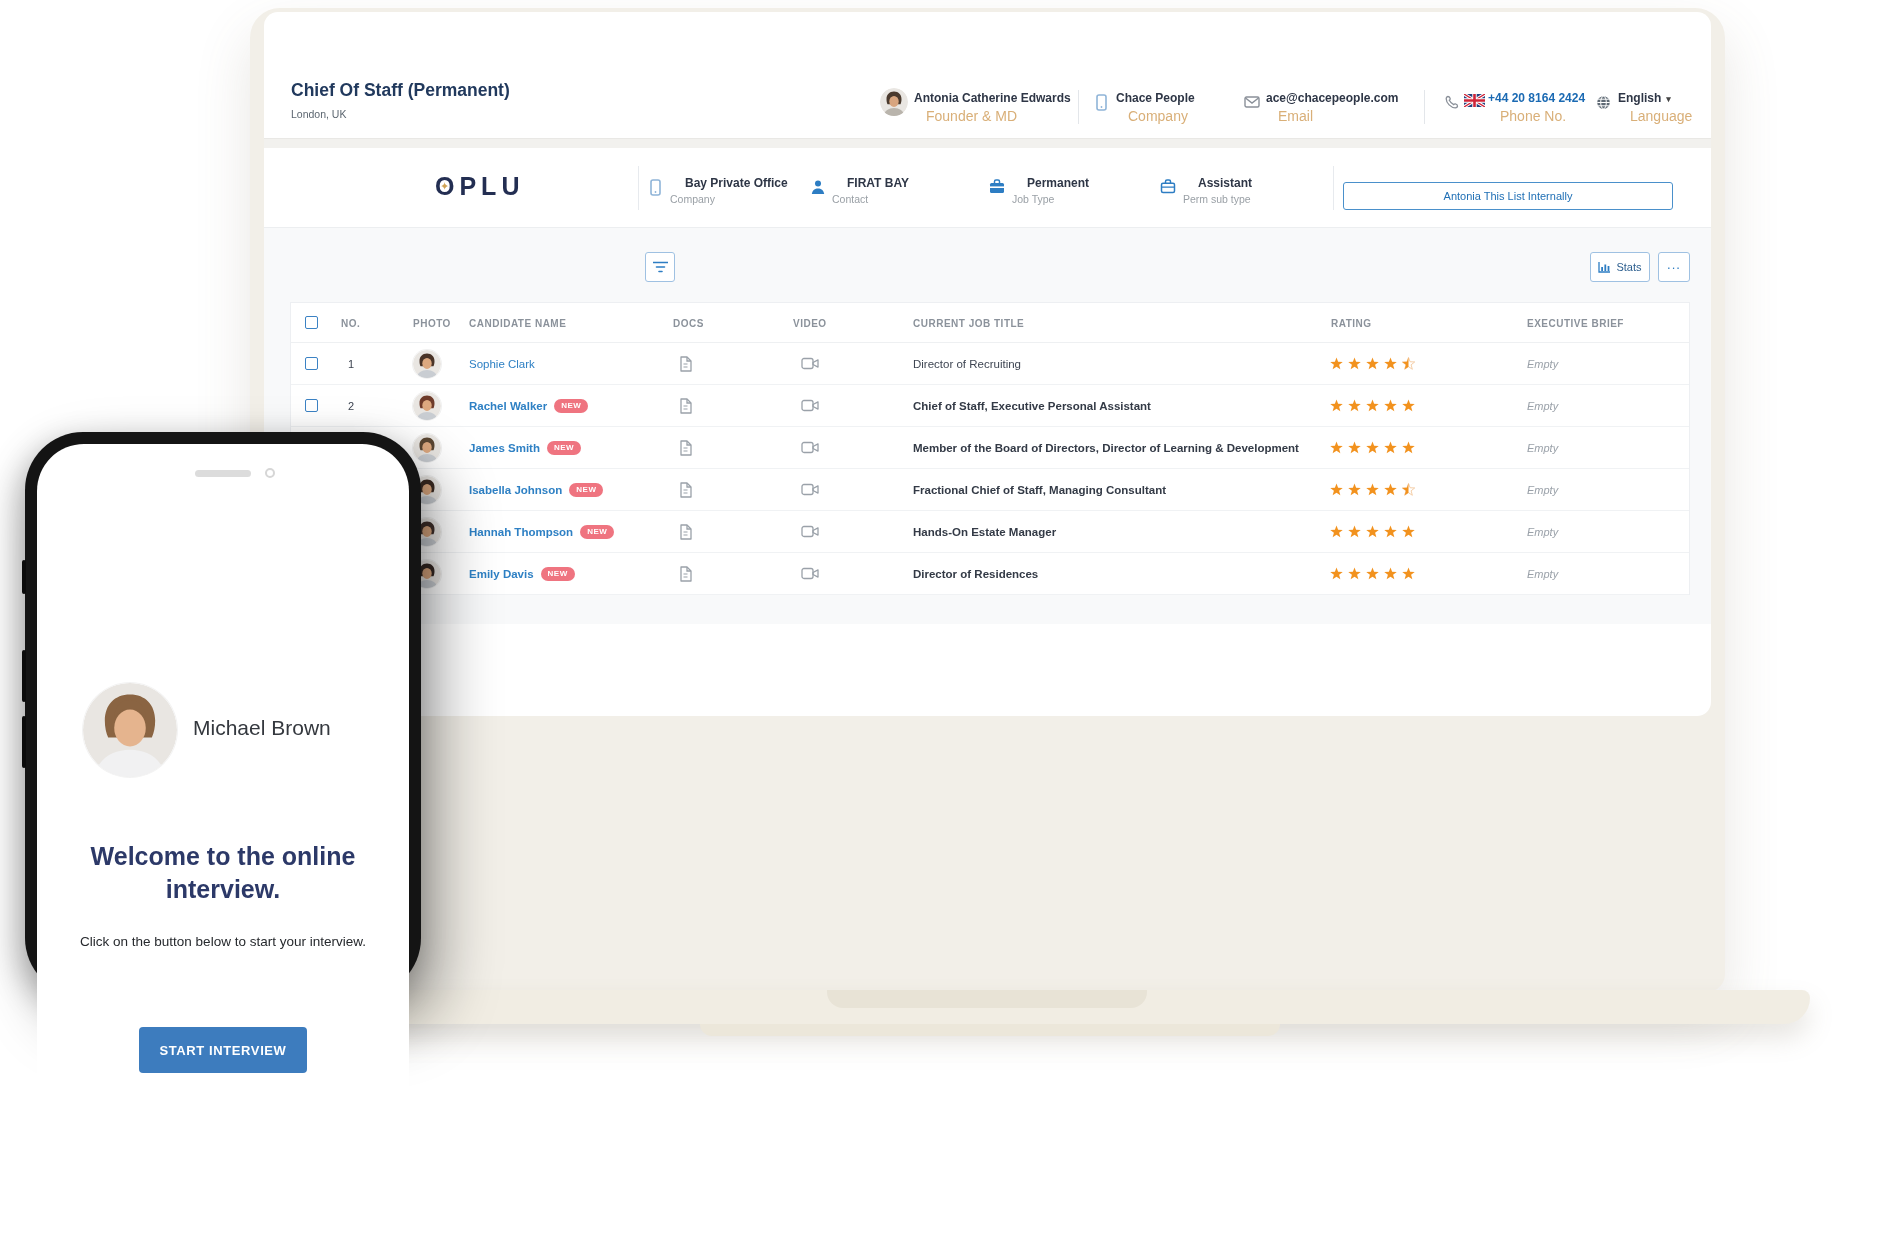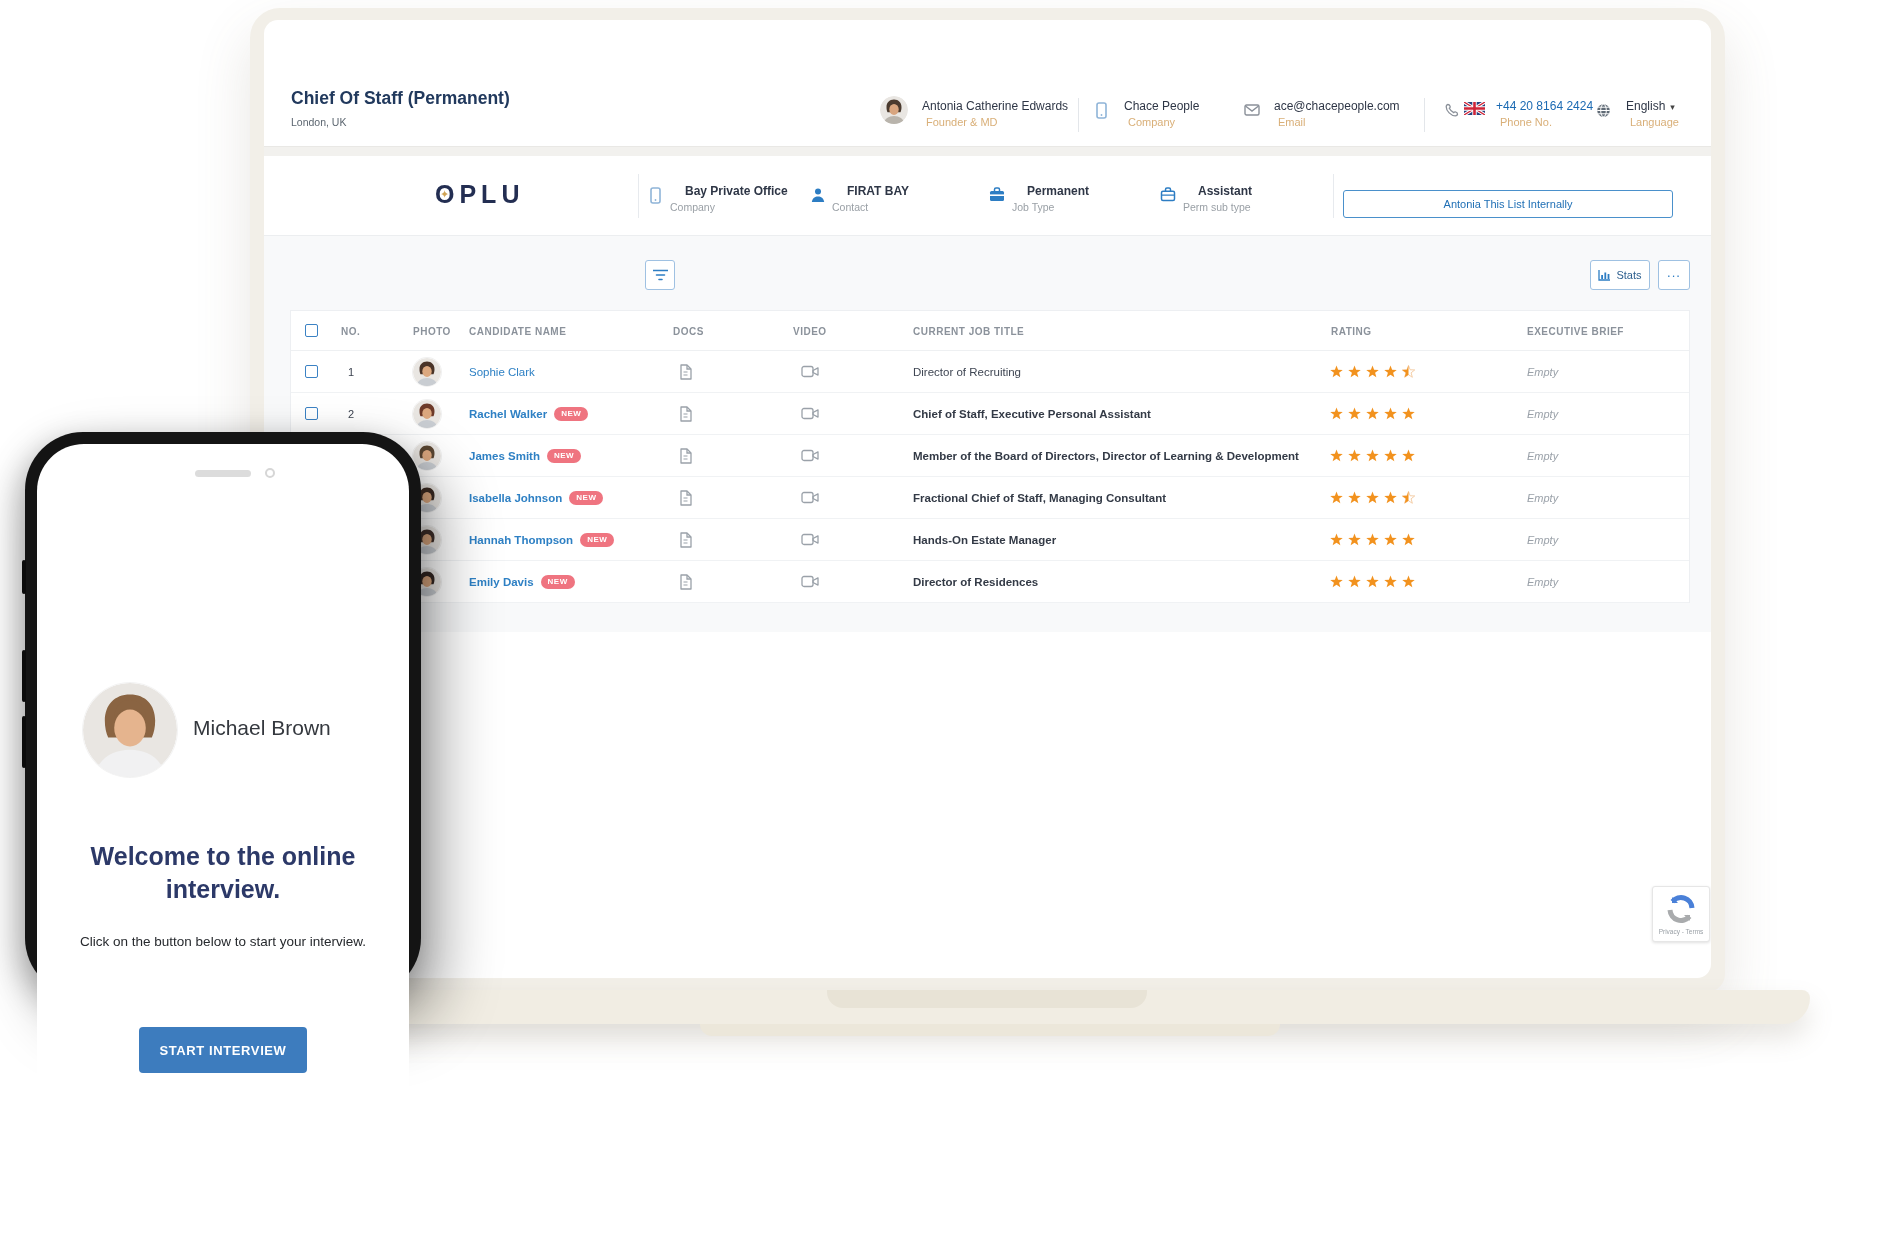--- a/index.html
+++ b/index.html
@@ -3,33 +3,33 @@
 <meta charset="utf-8">
 <style>
   html,body{margin:0;padding:0;background:#fff;}
   *{box-sizing:border-box;font-family:"Liberation Sans",sans-serif;}
   #canvas{position:relative;width:1889px;height:1236px;background:#fff;overflow:hidden;}
   .abs{position:absolute;}
 
   
   .laptop{left:250px;top:8px;width:1475px;height:984px;background:#f2efe8;
     border-radius:30px 30px 18px 18px;box-shadow:0 26px 55px rgba(110,100,80,.16);}
-  .screen{left:264px;top:20px;width:1447px;height:958px;background:#fff;border-radius:14px;overflow:hidden;}
+  .screen{left:264px;top:12px;width:1447px;height:704px;background:#fff;border-radius:14px;overflow:hidden;}
   .cam-dot{left:977px;top:30px;width:11px;height:11px;border-radius:50%;border:2px solid #e4e1d9;background:#fbfaf7;}
   .base{left:170px;top:990px;width:1640px;height:34px;background:#f1ede3;border-radius:8px 8px 26px 26px;
     box-shadow:0 14px 26px rgba(120,110,90,.18);}
   .base-notch{left:657px;top:0;width:320px;height:18px;background:#e8e3d6;border-radius:0 0 16px 16px;}
   .base-foot{left:700px;top:1024px;width:580px;height:12px;background:#ece7da;border-radius:0 0 14px 14px;}
 
   
   .pg-title{left:27px;top:68px;font-size:17.5px;font-weight:700;color:#21395d;}
   .pg-loc{left:27px;top:96px;font-size:10.5px;color:#5c6670;}
   .c-avatar{width:28px;height:28px;border-radius:50%;overflow:hidden;}
-  .c-name{font-size:12px;font-weight:400;color:#2e3646;white-space:nowrap;margin-left:8px;}
-  .c-label{font-size:11px;color:#d9af78;margin-top:3px;padding-left:12px;}
+  .c-name{font-size:12px;font-weight:700;color:#2e3646;white-space:nowrap;}
+  .c-label{font-size:14px;color:#d9af78;margin-top:3px;padding-left:12px;}
   .vdiv{width:1px;height:34px;background:#e3e6ea;}
   .blue-strong{color:#1b6ab3;}
   .chev{font-size:9px;color:#444;margin-left:5px;}
 
   
   .band{left:0;top:126px;width:1447px;height:10px;background:#f2f1ee;border-top:1px solid #e9e8e5;}
   .nav{left:0;top:136px;width:1447px;height:80px;background:#fff;border-bottom:1px solid #eceef0;}
   .logo{left:171px;top:160px;font-size:25px;font-weight:600;letter-spacing:5px;color:#232e52;}
   .logo-star{left:176px;top:168px;color:#cfa254;font-size:11px;}
   .nav-vdiv{width:1px;height:44px;background:#e7eaee;top:154px;}

